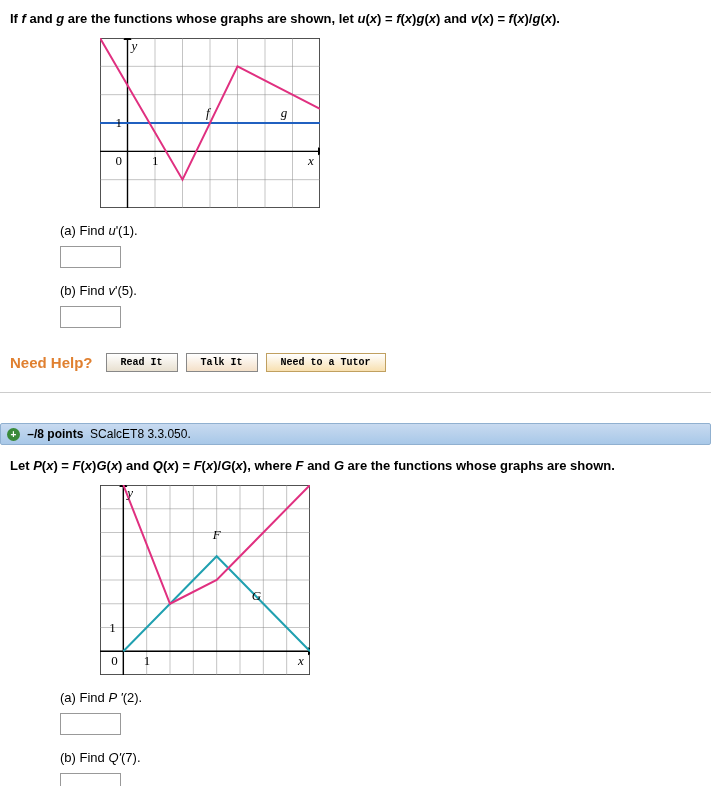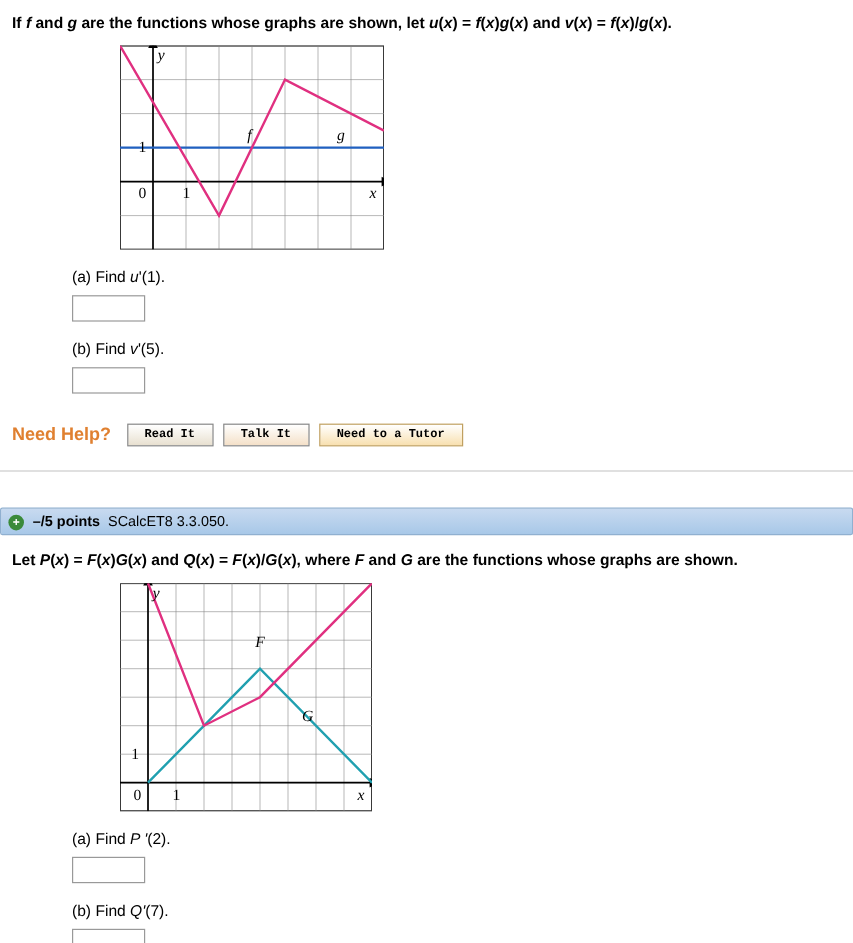--- a/index.html
+++ b/index.html
@@ -148,21 +148,21 @@
   <button class="help-btn">Read It</button>
   <button class="help-btn watch">Talk It</button>
   <button class="help-btn tutor">Need to a Tutor</button>
 </div>
 
 <hr class="sep">
 
 
 <div class="question-header">
   <span class="expand-icon">+</span>
-  <span class="points">–/5 points</span>&nbsp;
+  <span class="points">–/8 points</span>&nbsp;
   <span>SCalcET8 3.3.050.</span>
 </div>
 
 <div class="question-text">Let <span class="italic">P</span>(<span class="italic">x</span>) = <span class="italic">F</span>(<span class="italic">x</span>)<span class="italic">G</span>(<span class="italic">x</span>) and <span class="italic">Q</span>(<span class="italic">x</span>) = <span class="italic">F</span>(<span class="italic">x</span>)/<span class="italic">G</span>(<span class="italic">x</span>), where <span class="italic">F</span> and <span class="italic">G</span> are the functions whose graphs are shown.</div>
 
 <div class="graph-container">
   <svg class="graph" id="graph2" width="210" height="190" viewBox="0 0 210 190">
       <rect x="0" y="0" width="210" height="190" fill="#fff" stroke="#000" stroke-width="1.5"></rect>
       <line x1="0" x2="0" y1="0" y2="190" stroke="#888" stroke-width="0.5"></line>
       <line x1="23.333333333333332" x2="23.333333333333332" y1="0" y2="190" stroke="#888" stroke-width="0.5"></line>

